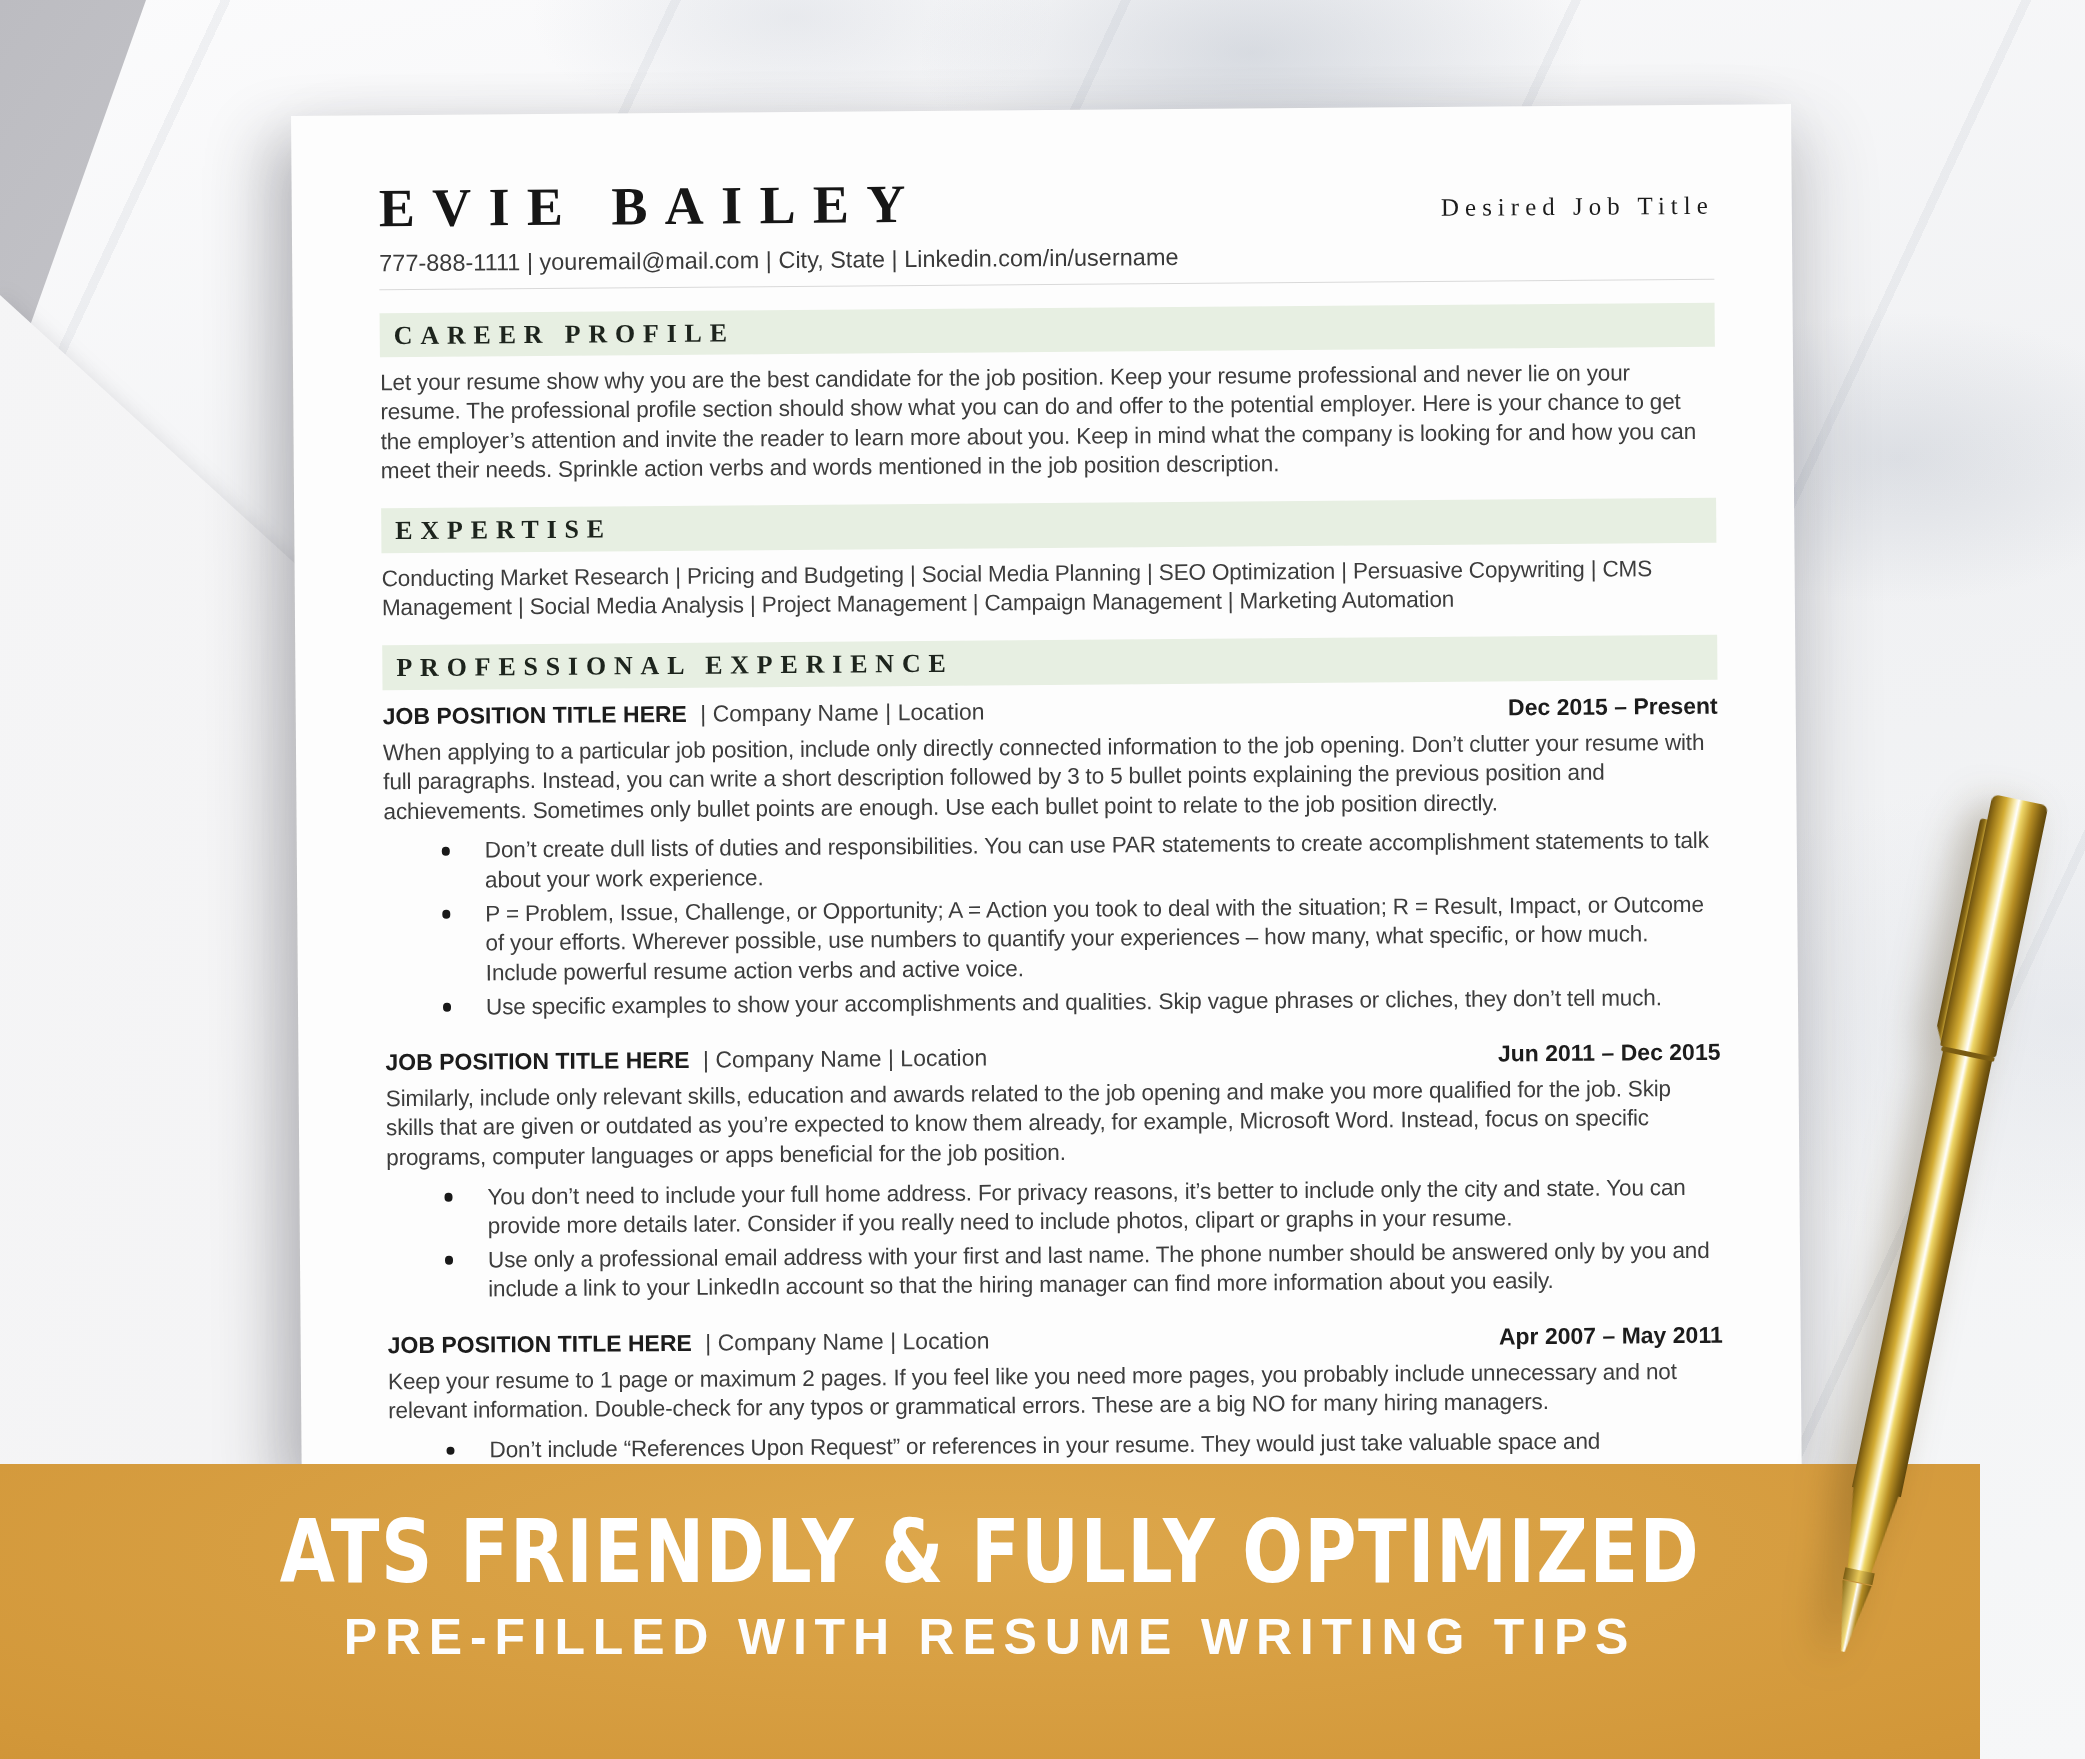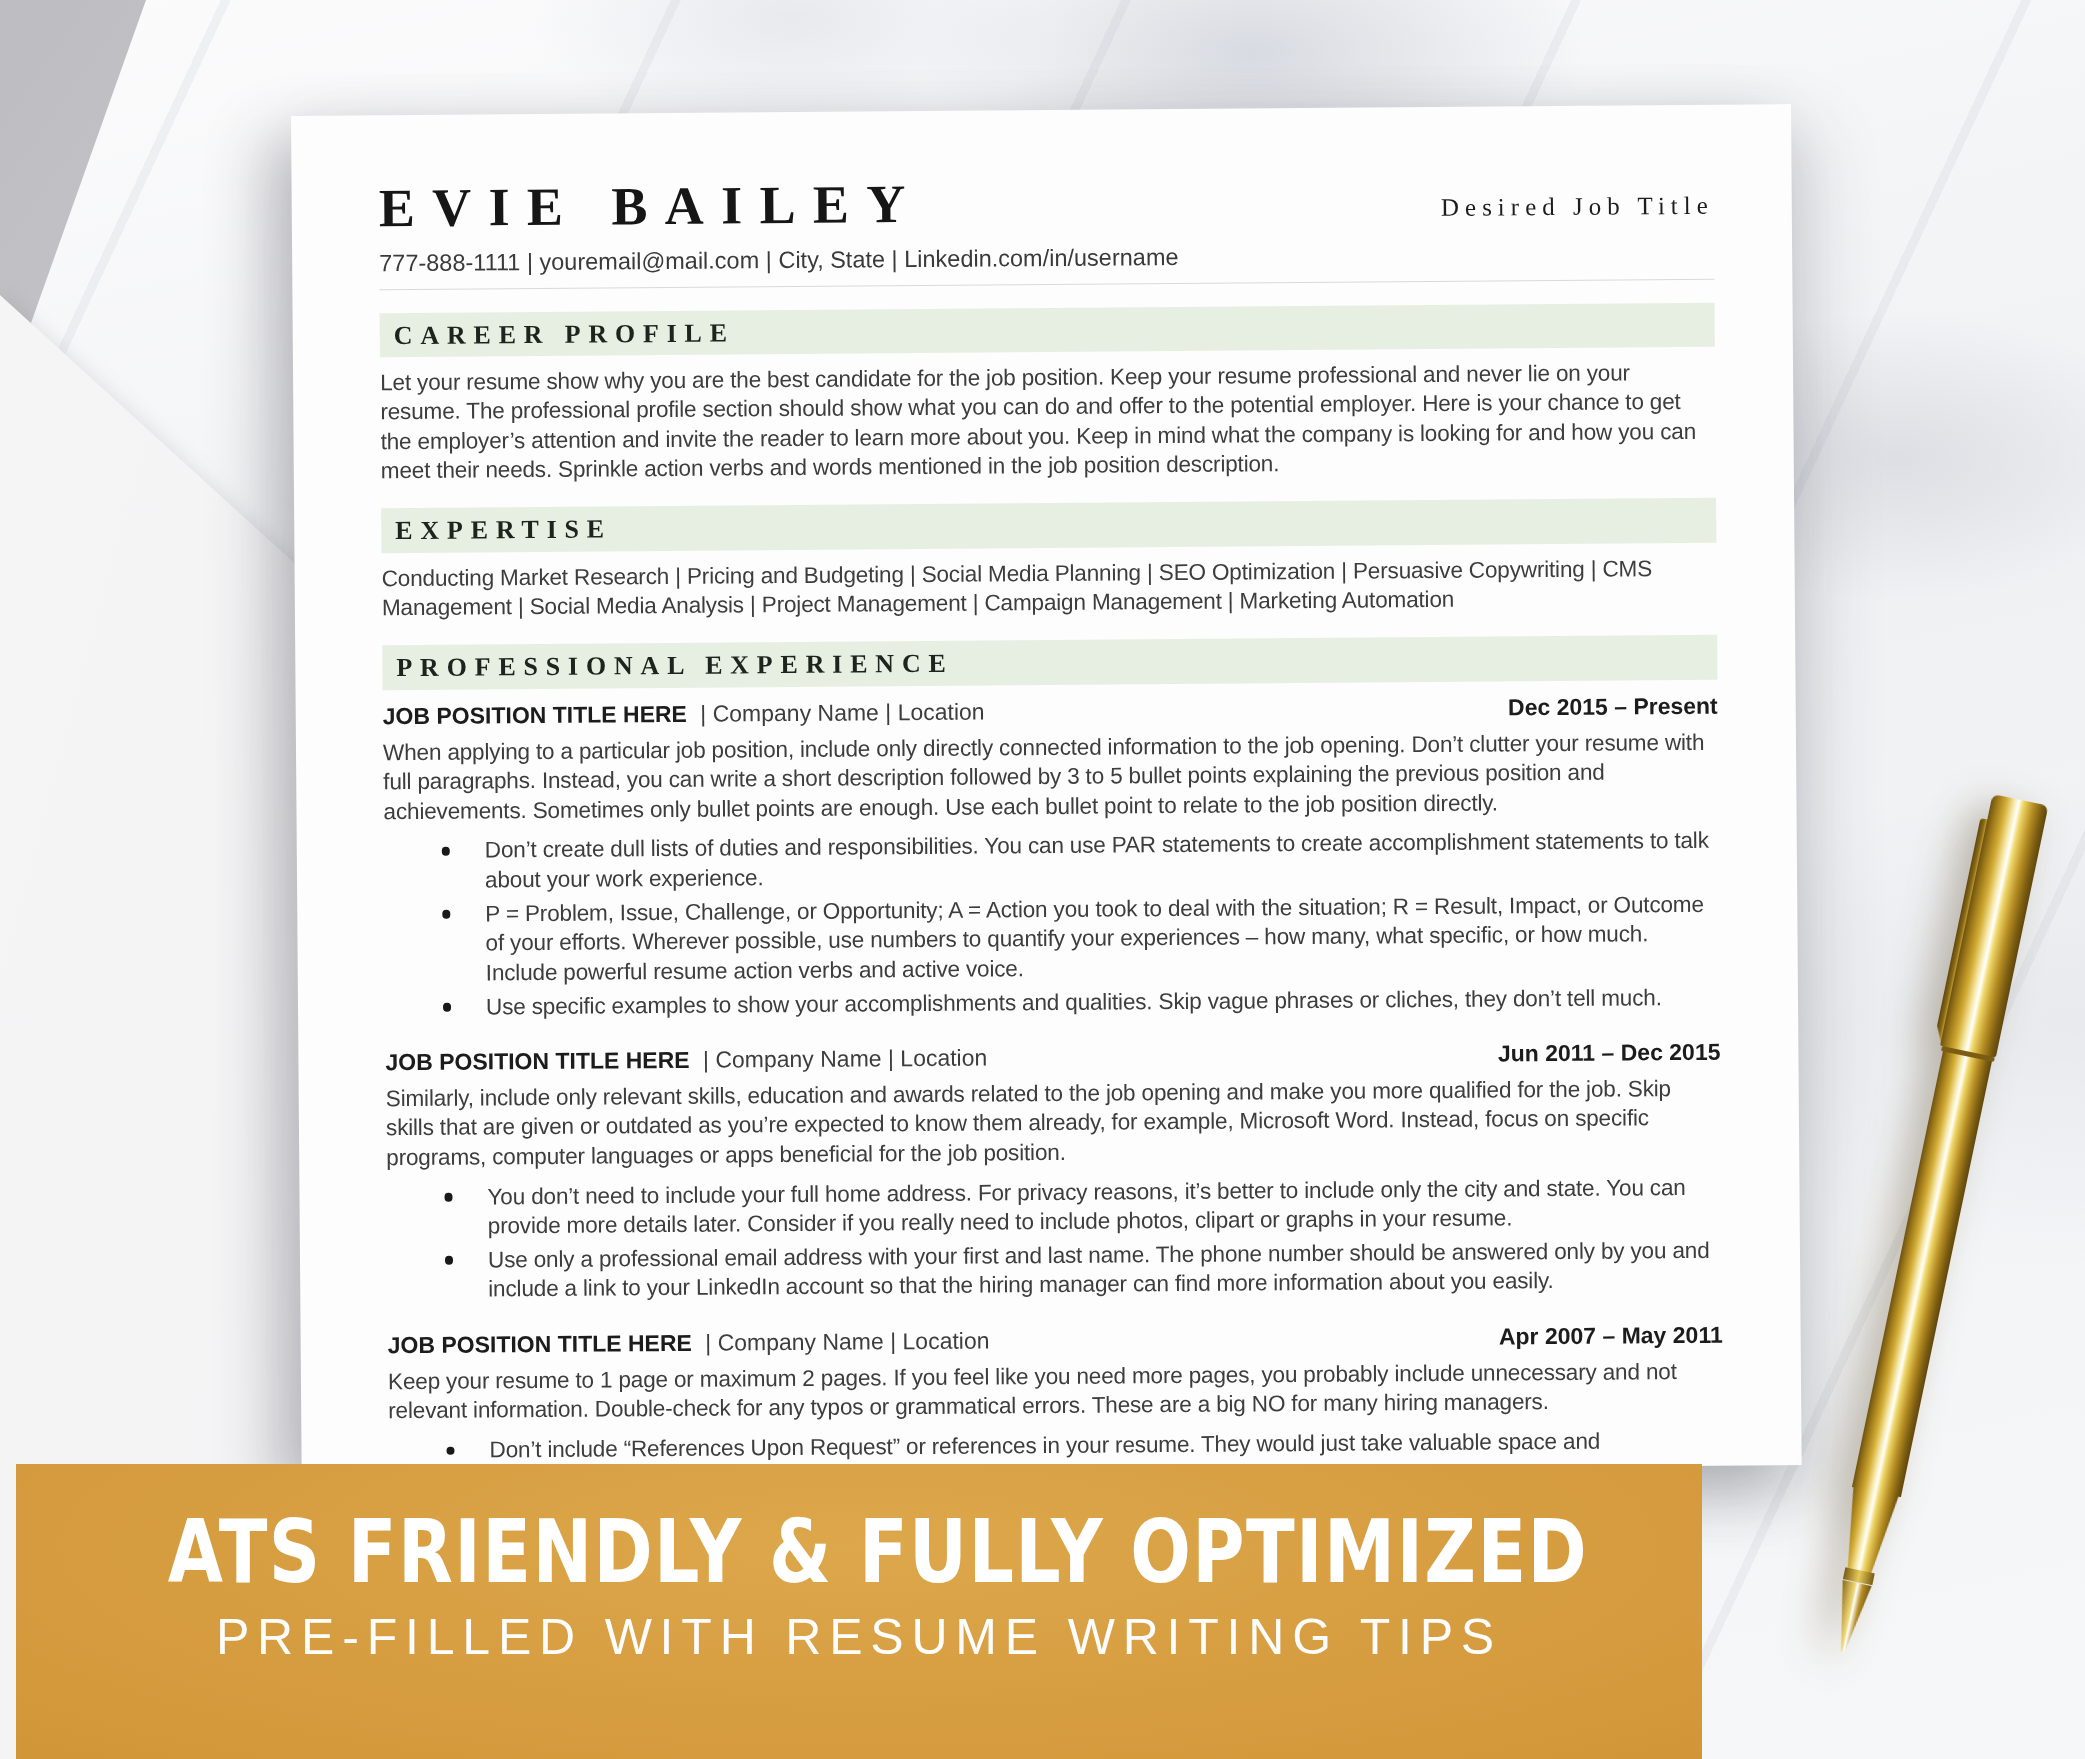--- a/index.html
+++ b/index.html
@@ -48,27 +48,27 @@
   .job-title{font-weight:700;color:#1c1c1c;}
   .job-meta{color:#3d3d3d;margin-left:7px;}
   .job-dates{font-weight:700;color:#1c1c1c;white-space:nowrap;}
   .job .para{margin-top:7px;}
   ul.bullets{list-style:none;margin:10.4px 0 0 56px;padding:0;}
   ul.bullets li{position:relative;padding-left:45px;margin-bottom:4.3px;
         font-size:22.6px;line-height:29.5px;letter-spacing:-0.2px;color:#3d3d3d;}
   .dot{position:absolute;left:1.7px;top:10.4px;width:8.7px;height:8.7px;border-radius:50%;background:#191919;}
 
   
-  .banner{position:absolute;left:0;top:1464px;width:1686px;height:295px;z-index:6;
+  .banner{position:absolute;left:0;top:1464px;width:1980px;height:295px;z-index:6;
     background:radial-gradient(120% 170% at 50% 28%, #dda74b 0%, #d29739 55%, #c2872c 100%);
-    text-align:center;margin-left:16px;}
+    text-align:center;}
   .banner-line1{margin-top:43px;color:#ffffff;font-family:"DejaVu Sans","Liberation Sans",sans-serif;
     font-weight:700;font-size:87px;line-height:1.05;letter-spacing:1.7px;
     transform:scaleX(.82);transform-origin:50% 50%;white-space:nowrap;}
-  .banner-line2{margin-top:12px;color:#fdfdfd;font-weight:400;font-size:50px;line-height:1.1;
+  .banner-line2{margin-top:12px;color:#fdfdfd;font-weight:700;font-size:50px;line-height:1.1;
     letter-spacing:7.8px;white-space:nowrap;}
 
   
   .pen{position:absolute;left:1992px;top:800px;width:57px;height:869px;z-index:8;
     transform:rotate(11.8deg);transform-origin:29px 0;
     filter:drop-shadow(-15.6px 12px 19px rgba(70,50,10,.30));}
   .gold{background:linear-gradient(90deg,#6e5210 0%,#9a7618 10%,#d3ac34 26%,#f7e9a8 40%,
         #ffffff 48%,#f0d869 56%,#b88f24 74%,#7c5d11 90%,#5f460b 100%);}
   .pen-cap{position:absolute;left:0;top:0;width:57px;height:257px;border-radius:7px 7px 2.6px 2.6px;}
   .pen-clip{position:absolute;left:-7px;top:26px;width:14.8px;height:228px;

